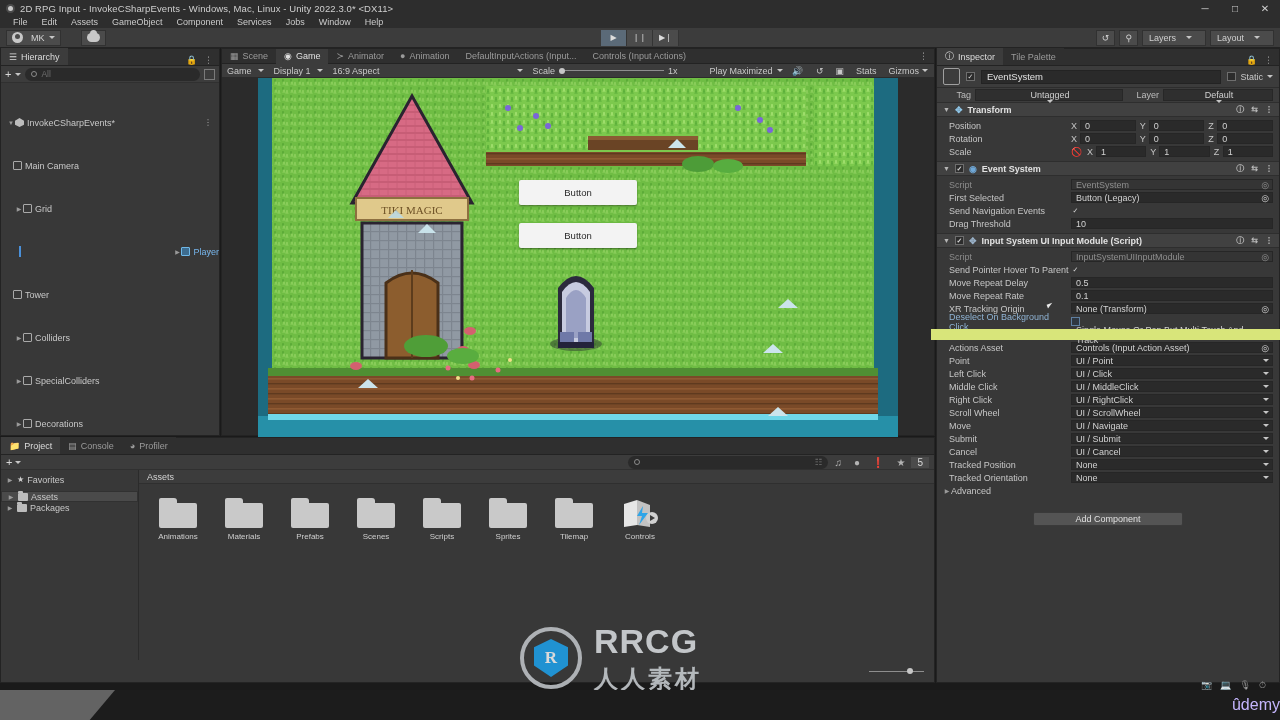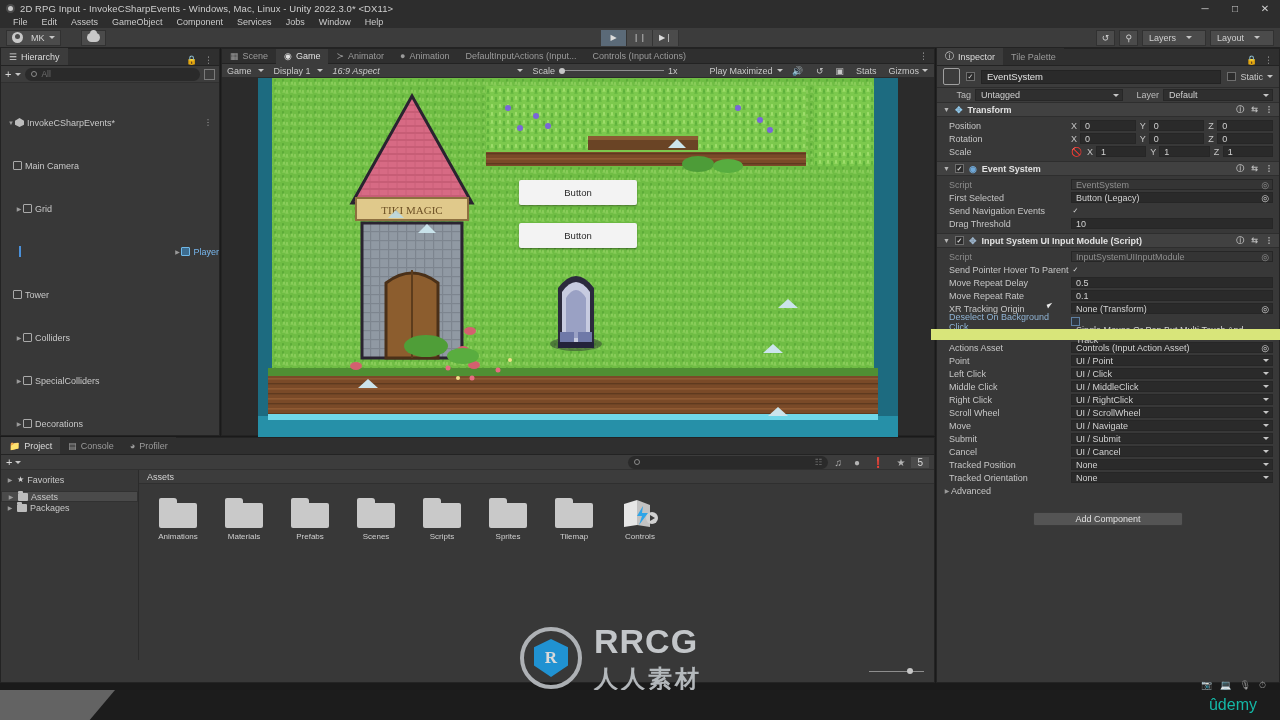--- a/index.html
+++ b/index.html
@@ -151,21 +151,21 @@
     display:flex;align-items:center;justify-content:center;
     color:#d6d6d6;font-size:7px;line-height:1;}
   .chk.on::after{content:"\2713";}
   .namefield{ flex:1;height:14px;background:#2a2a2a;border:1px solid #232323;
     display:flex;align-items:center;padding:0 5px;font-size:9.5px;color:#e2e2e2;}
   .static-box{display:flex;align-items:center;gap:4px;font-size:9px;color:#c9c9c9;}
   .ins-tagrow{ height:14px;background:#3c3c3c;display:flex;align-items:center;
     gap:4px;padding:0 6px;font-size:9px;color:#bdbdbd;}
   .drop{ background:#2f2f2f;border:1px solid #272727;height:12px;display:flex;
     align-items:center;justify-content:space-between;padding:0 3px 0 5px;
-    font-size:9px;color:#d0d0d0;}
+    font-size:9px;color:#d0d0d0;flex-direction:column;}
   .comp-head{ height:15px;background:#414141;display:flex;align-items:center;
     gap:5px;padding:0 6px;border-top:1px solid #2e2e2e;border-bottom:1px solid #2e2e2e;
     font-size:9px;color:#e2e2e2;font-weight:bold;}
   .comp-head .ftri{color:#b5b5b5;font-size:7px;}
   .comp-head .tools{margin-left:auto;display:flex;align-items:center;gap:7px;color:#b9b9b9;font-size:8px;}
   .comp-body{ background:#383838;padding:2px 0 3px 0;}
   .frow{ height:13px;display:flex;align-items:center;padding:0 6px 0 12px;font-size:9px;color:#c6c6c6;}
   .flabel{ width:122px;flex:0 0 auto;color:#c6c6c6;}
   .flabel.dim{ color:#8b8b8b;}
   .fval{ flex:1;height:11px;background:#2a2a2a;border:1px solid #262626;
@@ -196,21 +196,21 @@
     clip-path:polygon(50% 0,100% 22%,100% 70%,50% 100%,0 70%,0 22%);
     display:flex;align-items:center;justify-content:center;
     font-size:17px;color:#e8e8e8;font-weight:bold;font-family:"Liberation Serif",serif;}
   .wm-text{ display:flex;flex-direction:column;gap:2px;}
   .wm-rrcg{ font-size:34px;font-weight:bold;color:#cfd3d6;letter-spacing:1px;
     font-family:"Liberation Sans",sans-serif;}
   .wm-cn{ font-size:24px;font-weight:bold;color:#bfc4c8;letter-spacing:3px;}
   .taskbar{ position:absolute;left:0;top:690px;width:1280px;height:30px;background:#1c1c1c;}
   .tb-strip{ position:absolute;left:0;top:690px;width:115px;height:30px;
     background:#636363; clip-path:polygon(0 0,100% 0,78% 100%,0 100%);}
-  .udemy{ position:absolute;right:23px;top:696px;font-size:16px;color:#14b8a6;
+  .udemy{ position:absolute;right:0;top:696px;font-size:16px;color:#c4b5fd;
     font-family:"Liberation Sans",sans-serif;}
   .corner-icons{ position:absolute;right:14px;top:680px;display:flex;gap:8px;
     color:#9a9a9a;font-size:9px;}
   .pmax{display:flex;align-items:center;gap:4px;}
 </style>
 </head>
 <body>
 
 <div id="app">
 
@@ -377,21 +377,21 @@
 
     <div class="gv-toolbar">
       <div class="gv-dd">
         <span>Game</span>
         <span class="caret"></span>
       </div>
       <div class="gv-dd">
         <span>Display 1</span>
         <span class="caret"></span>
       </div>
-      <div class="gv-dd" style="min-width:200px;font-style:italic;">
+      <div class="gv-dd" style="min-width:200px;">
         <span>16:9 Aspect</span>
         <span class="caret" style="margin-left:auto;"></span>
       </div>
       <div class="gv-scale">
         <span>Scale</span>
         <span class="slider-track">
           <span class="slider-knob"></span>
         </span>
         <span>1x</span>
       </div>

